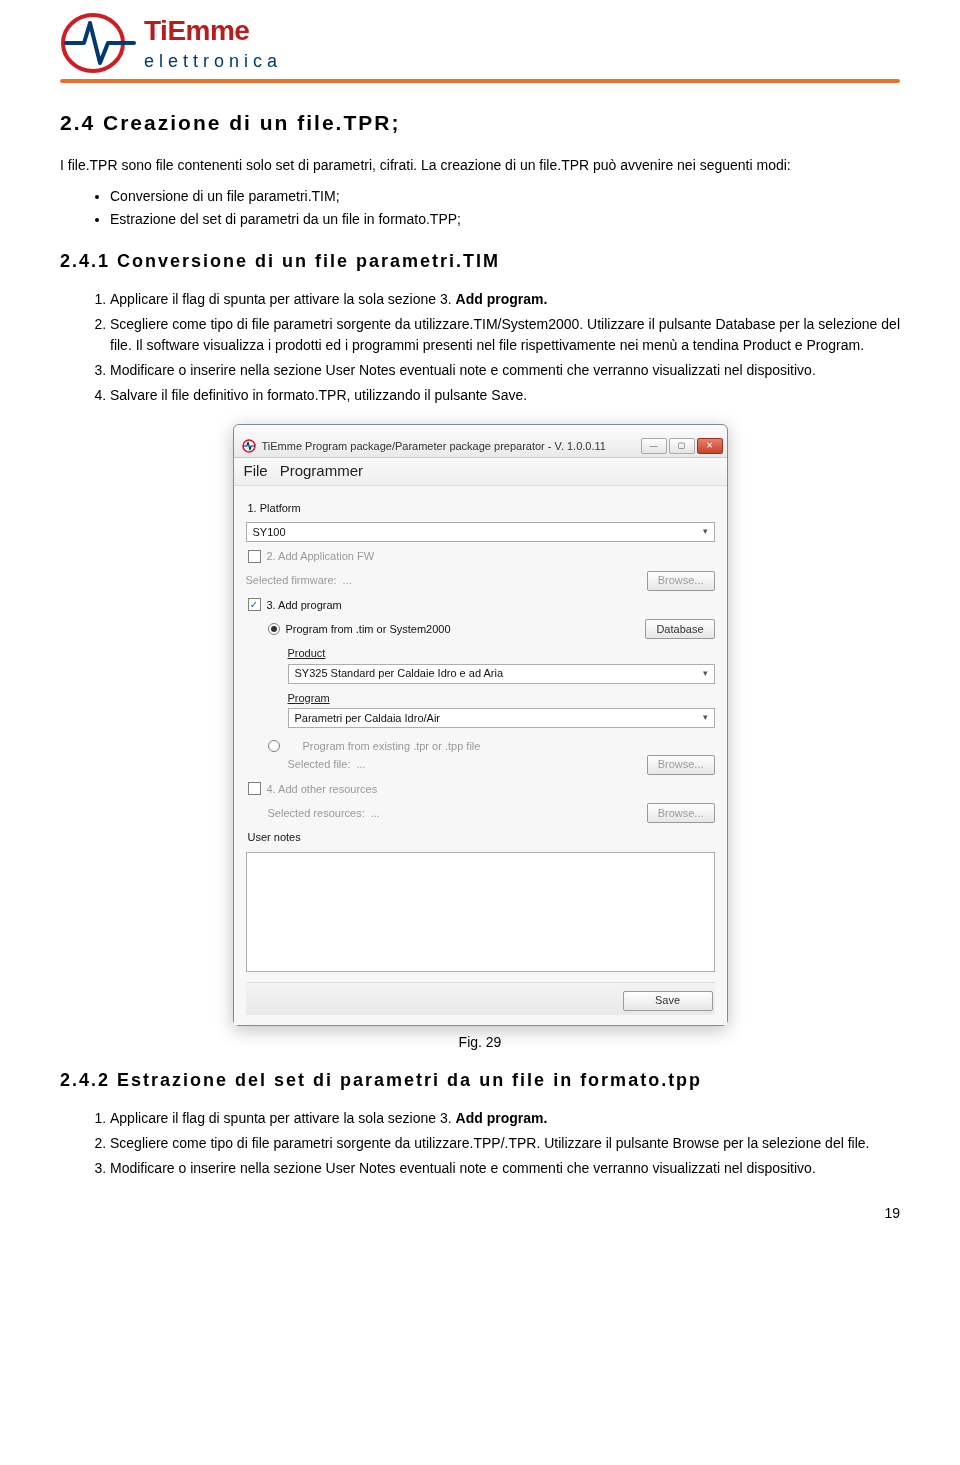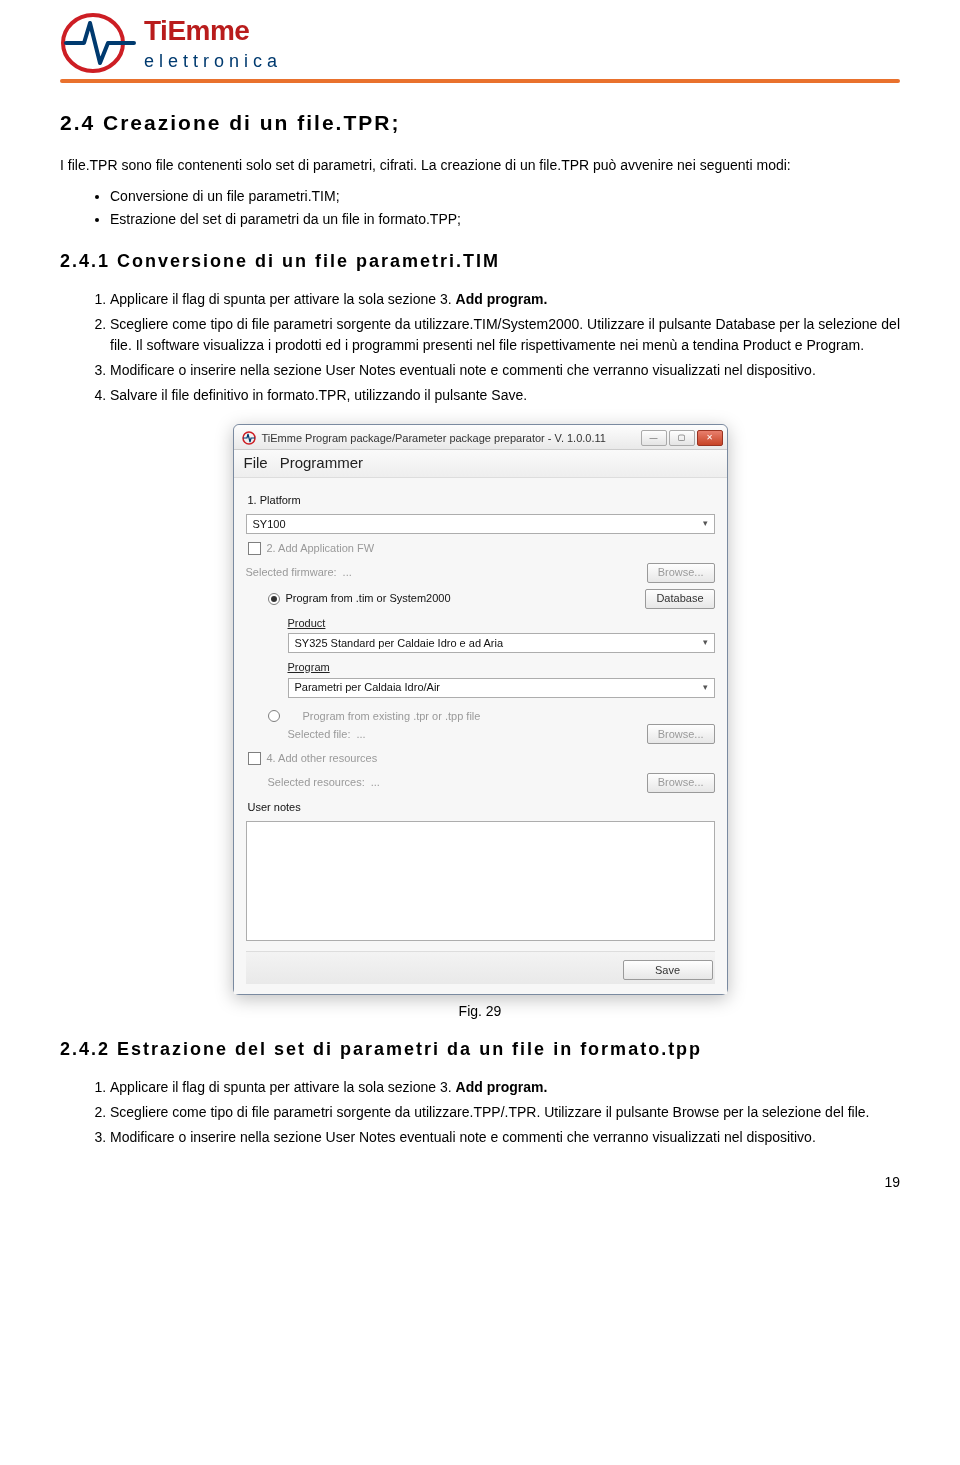--- a/index.html
+++ b/index.html
@@ -63,21 +63,21 @@
     box-shadow: 0 4px 18px rgba(0,0,0,.25);
     background: #f4f4f4;
     font-family: "Segoe UI", Tahoma, sans-serif;
     font-size: 11px;
     color: #222;
   }
   .titlebar {
     display:flex; align-items:center; justify-content:space-between;
     background: linear-gradient(#fdfdfd,#e9e9e9);
     border-bottom:1px solid #ccc;
-    padding: 5px 4px 3px 8px;
+    padding: 13px 4px 3px 8px;
     border-top-left-radius:6px; border-top-right-radius:6px;
   }
   .titlebar .tb-left { display:flex; align-items:center; gap:6px; }
   .tb-icon { width:14px; height:14px; }
   .tb-title { font-size:11px; color:#333; }
   .tb-btns { display:flex; gap:2px; }
   .tb-btn {
     width: 26px; height: 16px;
     border:1px solid #aaa; border-radius:2px;
     background: linear-gradient(#fefefe,#e4e4e4);
@@ -199,20 +199,24 @@
       <span class="disabled">2. Add Application FW</span>
     </div>
     <div class="row spread subpanel" style="margin-left:0;">
       <div class="row" style="gap:6px; ">
         <span class="disabled">Selected firmware:</span>
         <span class="disabled">...</span>
       </div>
       <div class="btn disabled">Browse...</div>
     </div>
 
+    <div class="row section-lbl">
+      <span class="chk checked"></span>
+      <span class="label">3. Add program</span>
+    </div>
     <div class="subpanel">
       <div class="row spread">
         <div class="row" style="gap:6px;">
           <span class="radio checked"></span>
           <span class="label">Program from .tim or System2000</span>
         </div>
         <div class="btn">Database</div>
       </div>
       <div style="margin-left:20px;">
         <div class="small-label">Product</div>

